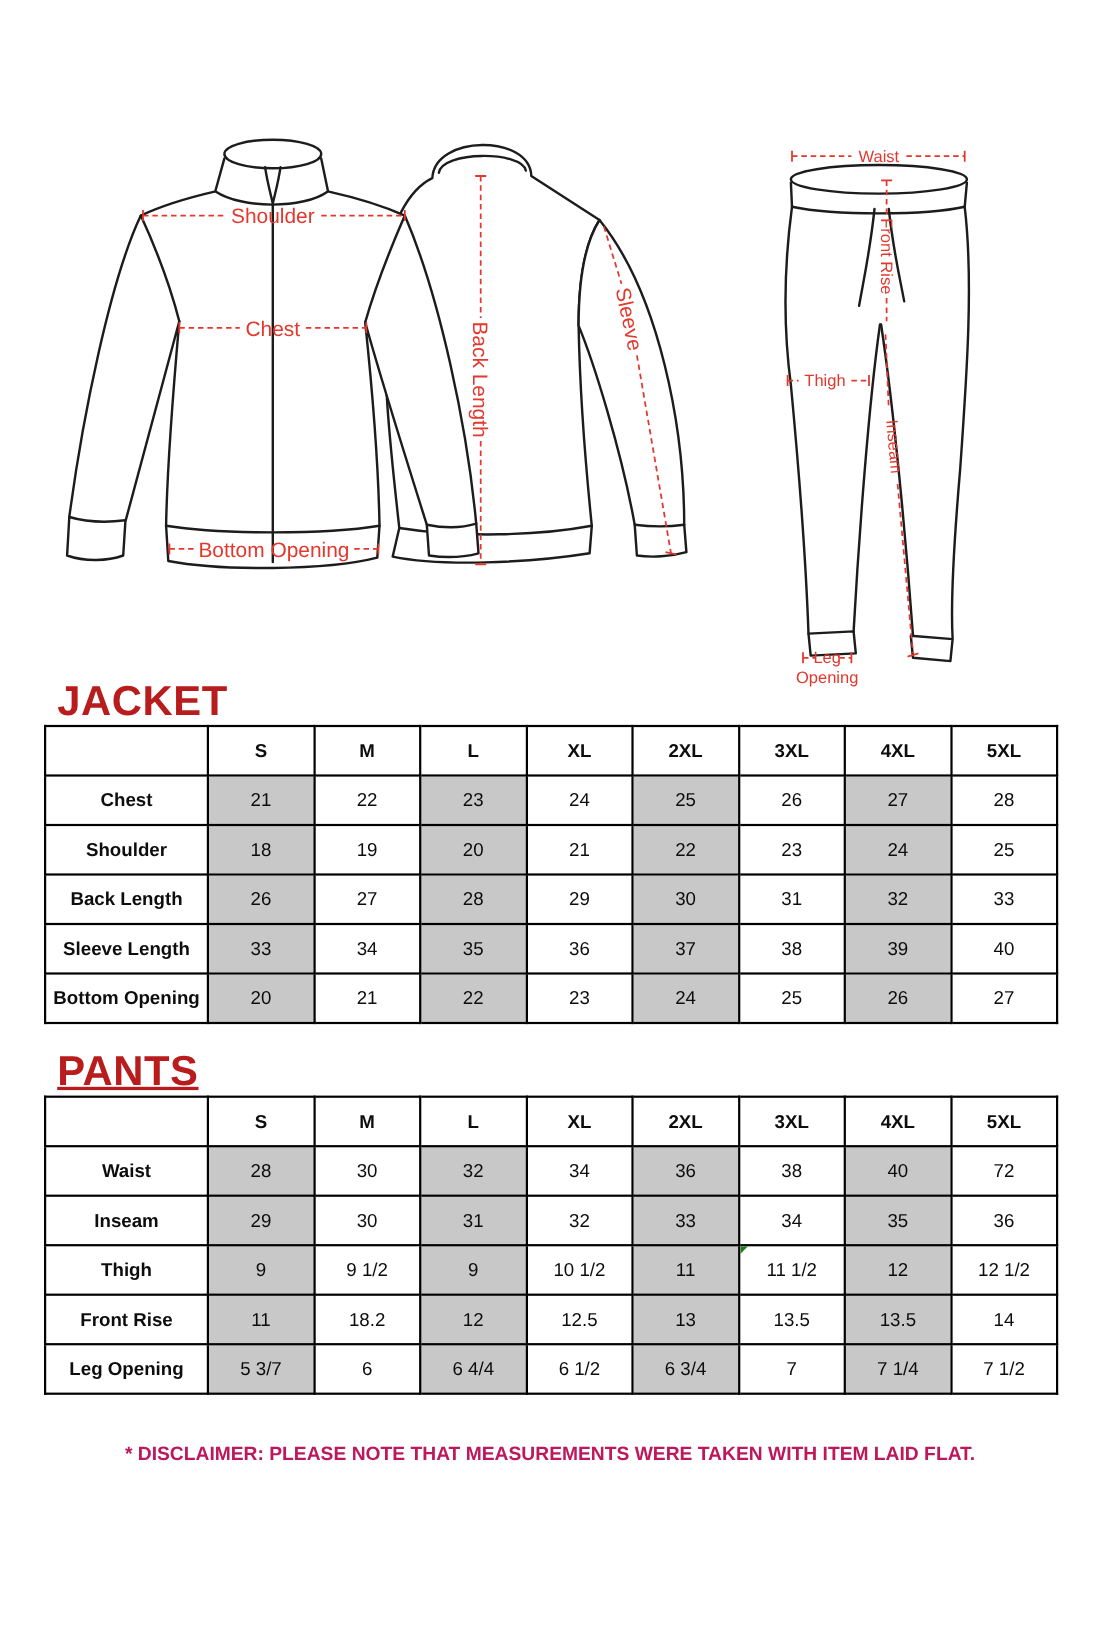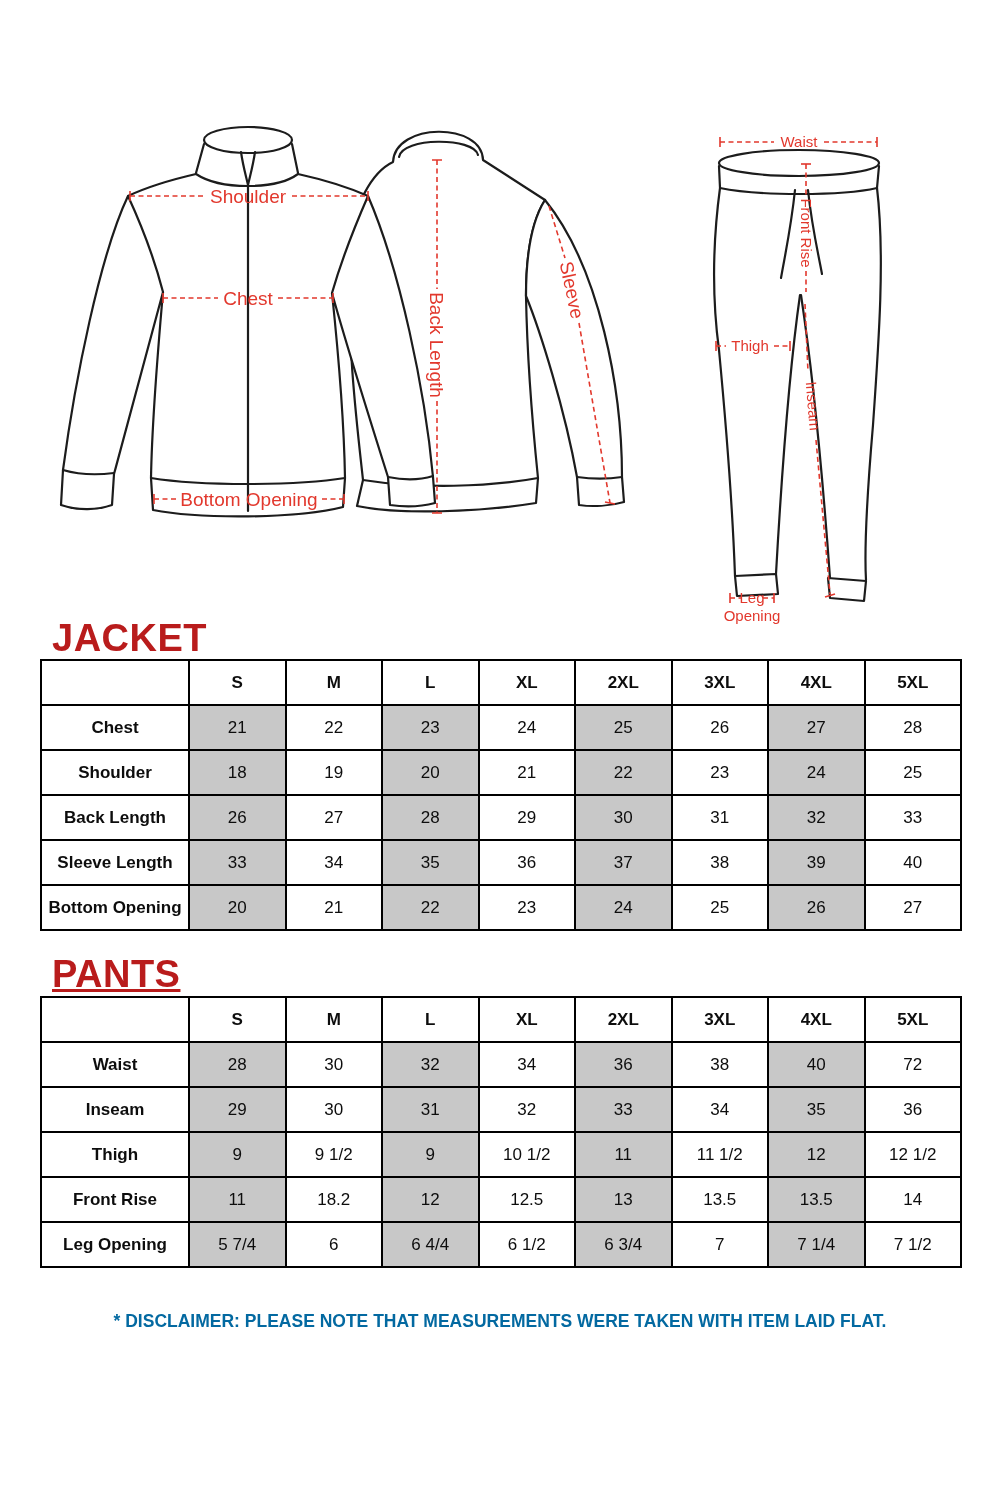--- a/index.html
+++ b/index.html
@@ -20,25 +20,25 @@
   .pants-title{top:956px;text-decoration:underline;}
   table.size-table{position:absolute;left:40px;width:922px;border-collapse:collapse;
                    table-layout:fixed;background:#fff;}
   .jacket-table{top:659px;}
   .pants-table{top:996px;}
   .size-table th,.size-table td{border:2px solid #000;height:43px;padding:0;
       text-align:center;vertical-align:middle;font-size:17px;overflow:hidden;}
   .size-table th{font-weight:bold;}
   .size-table td{font-weight:normal;}
   td.shaded{background:var(--shade);}
-  td.marked{position:relative;border-radius:12px;}
+  td.marked{position:relative;}
   .corner-marker{position:absolute;top:0;left:0;width:0;height:0;
       border-top:7px solid var(--marker);border-right:7px solid transparent;}
   .disclaimer{position:absolute;top:1308px;left:0;width:1000px;text-align:center;
-      font-weight:bold;font-size:17.5px;line-height:27px;color:#0369a1;}
+      font-weight:bold;font-size:17.5px;line-height:27px;color:#be185d;}
 </style>
 </head>
 <body>
 
 <div class="page">
 
   <svg class="diagrams" viewBox="0 0 1000 630">
 
     <g>
       <path class="gf" d="M393 162 C372 172 353 205 349 250 C347 345 357 425 363 480 L357 506
@@ -256,21 +256,21 @@
           <td>18.2</td>
           <td class="shaded">12</td>
           <td>12.5</td>
           <td class="shaded">13</td>
           <td>13.5</td>
           <td class="shaded">13.5</td>
           <td>14</td>
         </tr>
         <tr>
           <th>Leg Opening</th>
-          <td class="shaded">5 7/4</td>
+          <td class="shaded">5 3/7</td>
           <td>6</td>
           <td class="shaded">6 4/4</td>
           <td>6 1/2</td>
           <td class="shaded">6 3/4</td>
           <td>7</td>
           <td class="shaded">7 1/4</td>
           <td>7 1/2</td>
         </tr>
       </tbody>
     </table>

